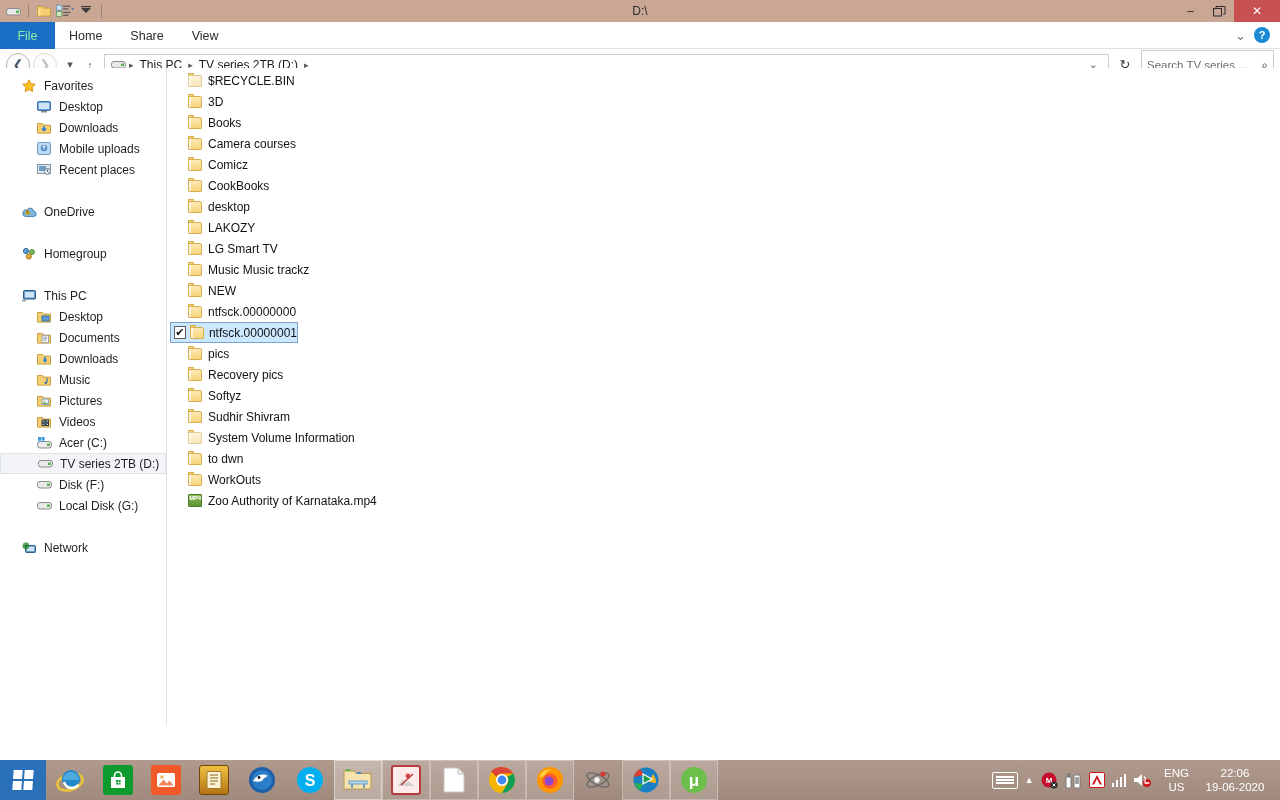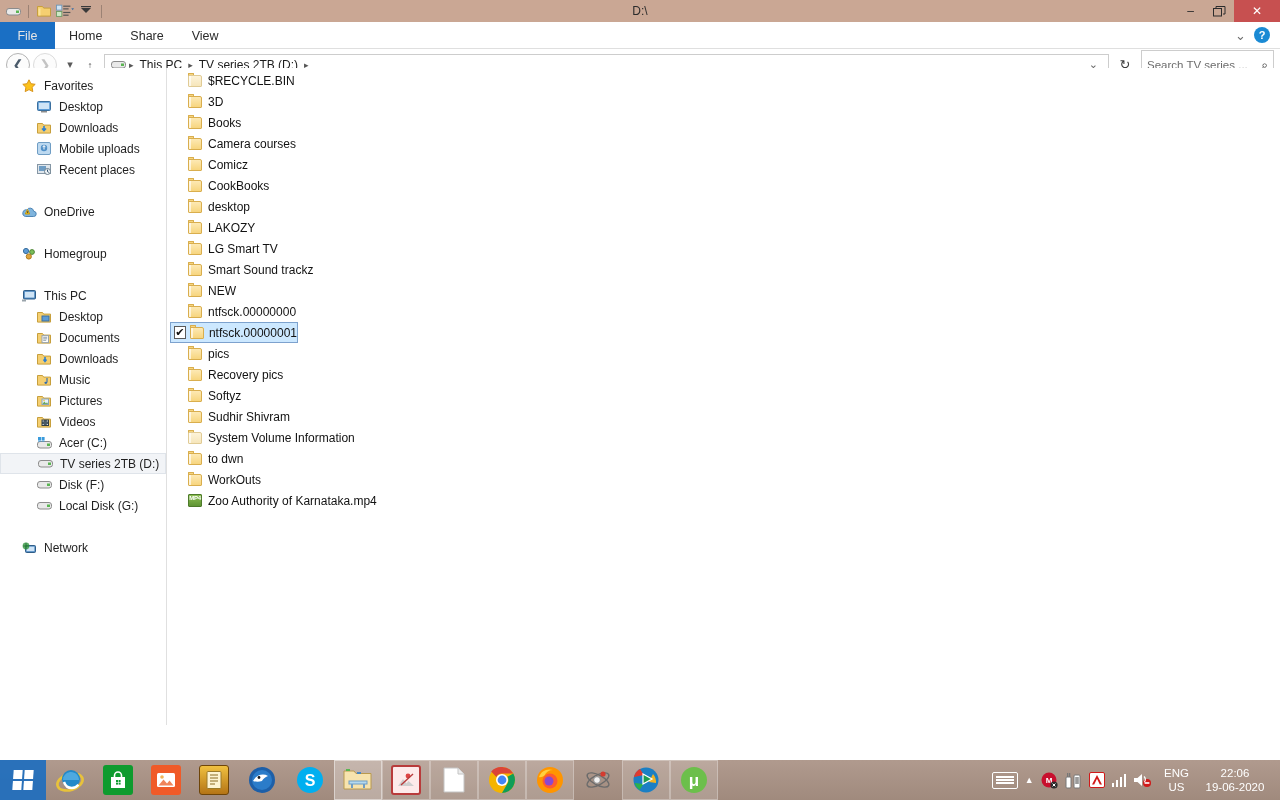--- a/index.html
+++ b/index.html
@@ -36,21 +36,21 @@
   
   .ribbon {
     position: absolute; top: 22px; left: 0; width: 1280px; height: 27px;
     background: #ffffff; border-bottom: 1px solid #dfdfdf;
     display: flex; align-items: stretch;
   }
   .tab {
     display: flex; align-items: center; justify-content: center;
     font-size: 12.5px; color: #2b2b2b; padding: 0 14px; height: 27px;
   }
-  .tab.file { background: #1a6fc4; color: #e5e5e5; width: 55px; padding: 4px; }
+  .tab.file { background: #1a6fc4; color: #86efac; width: 55px; padding: 4px; }
   .tab.home { min-width: 58px; }
   .tab.share { min-width: 55px; }
   .tab.view { min-width: 52px; }
   .ribbon-right { margin-left: auto; display: flex; align-items: center; gap: 8px; padding-right: 10px; }
   .chev-down { color: #6e6e6e; font-size: 13px; }
   .help-icon {
     width: 16px; height: 16px; border-radius: 50%; background: #1a8ad4;
     color: #fff; font-size: 11px; font-weight: bold;
     display: flex; align-items: center; justify-content: center;
   }
@@ -606,21 +606,21 @@
           <span class="fname">LG Smart TV</span>
         </div>
       <div class="frow">
           <span class="fico">
             <span class="folder">
               <span class="tab-top"></span>
               <span class="back"></span>
               <span class="spine"></span>
             </span>
           </span>
-          <span class="fname">Smart Sound trackz</span>
+          <span class="fname">Music Music trackz</span>
         </div>
       <div class="frow">
           <span class="fico">
             <span class="folder">
               <span class="tab-top"></span>
               <span class="back"></span>
               <span class="spine"></span>
             </span>
           </span>
           <span class="fname">NEW</span>

